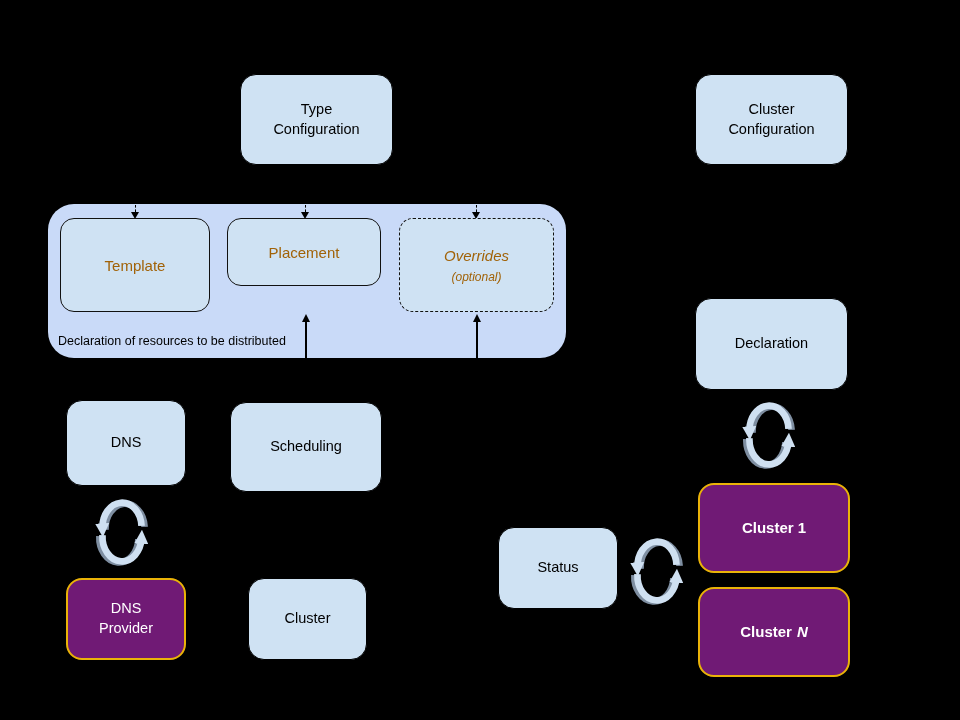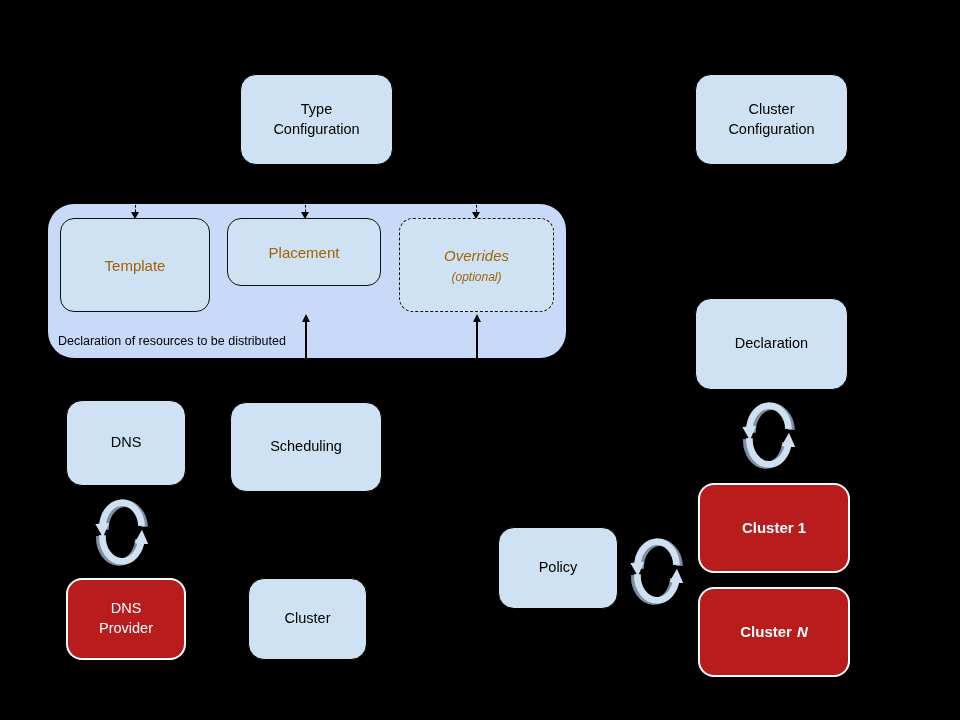--- a/index.html
+++ b/index.html
@@ -14,25 +14,25 @@
     color:#000;
     border-radius:16px;
     display:flex; flex-direction:column;
     align-items:center; justify-content:center;
     text-align:center;
     font-size:14.5px; line-height:1.35;
     box-sizing:border-box;
     border:1px solid #000;
   }
   .box-blue {
-    background:#b91c1c;
+    background:#701a75;
     color:#fff;
     font-weight:bold;
     font-size:15px;
-    border:2px solid #ffffff;
+    border:2px solid #eab308;
   }
   .box-blue.regular { font-weight:normal; font-size:14.5px; }
   .container-box {
     position:absolute;
     background:#c9daf8;
     border-radius:26px;
     box-sizing:border-box;
   }
   .inner-box {
     position:absolute;
@@ -163,21 +163,21 @@
       <path d="M0,0 L10,5 L0,10 z" fill="#cfe0f1"></path>
     </marker>
   </defs>
   <path class="shadow" d="M45,30 A19,24 0 0 0 7,33" transform="translate(3,1)"></path>
   <path class="shadow" d="M7,39 A19,24 0 0 0 45,42" transform="translate(-3,1)"></path>
   <path class="body" d="M45,30 A19,24 0 0 0 7,33" marker-end="url(#ahB)"></path>
   <path class="body" d="M7,39 A19,24 0 0 0 45,42" marker-end="url(#ahB)"></path>
 </svg>
 
 <div class="box" style="left:498px; top:527px; width:120px; height:82px;">
-  <span>Policy</span>
+  <span>Status</span>
 </div>
 
 <svg class="sync" style="left:630px; top:534px;" width="54" height="74" viewBox="0 0 52 72">
   <defs>
     <marker id="ahC" viewBox="0 0 10 10" refX="4" refY="5" markerWidth="2.1" markerHeight="2.1" orient="auto">
       <path d="M0,0 L10,5 L0,10 z" fill="#cfe0f1"></path>
     </marker>
   </defs>
   <path class="shadow" d="M45,30 A19,24 0 0 0 7,33" transform="translate(3,1)"></path>
   <path class="shadow" d="M7,39 A19,24 0 0 0 45,42" transform="translate(-3,1)"></path>

